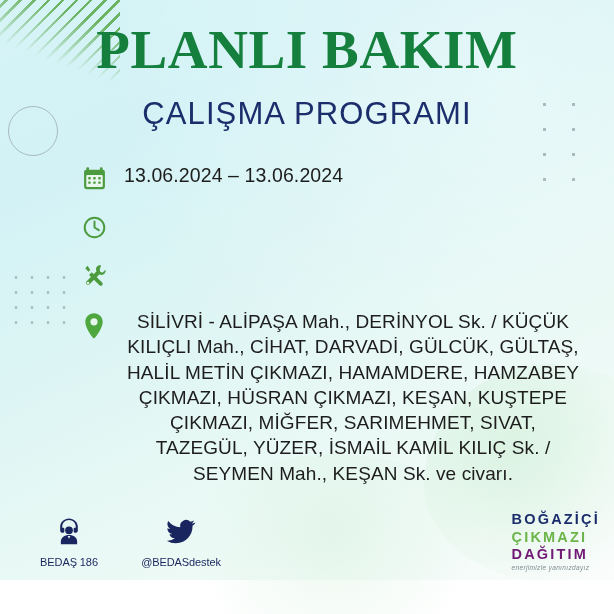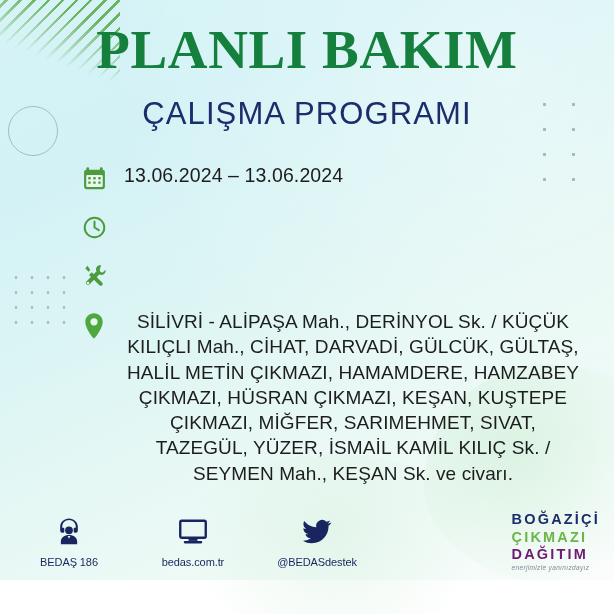--- a/index.html
+++ b/index.html
@@ -180,21 +180,21 @@
   }
   .row-address .row-icon { padding-top: 2px; }
 
   
   .footer {
     position: absolute;
     left: 28px;
     top: 512px;
     display: flex;
     align-items: flex-start;
-    gap: 42px;
+    gap: 30px;
   }
   .foot-item {
     width: 82px;
     text-align: center;
   }
   .foot-glyph {
     height: 40px;
     display: flex;
     align-items: center;
     justify-content: center;
@@ -319,30 +319,20 @@
             <path d="M12 2.4c-3.0 0-5.4 2.3-5.4 5.2v1.0h1.0c.35 0 .65.3.65.65v2.6c0 .35-.3.65-.65.65H6.4c-.8 0-1.45-.65-1.45-1.45V7.6C4.95 4.0 8.1 1.1 12 1.1s7.05 2.9 7.05 6.5v3.45c0 .8-.65 1.45-1.45 1.45h-1.2c-.35 0-.65-.3-.65-.65v-2.6c0-.35.3-.65.65-.65h1.0v-1.0c0-2.9-2.4-5.2-5.4-5.2z"></path>
             <circle cx="12" cy="10.6" r="3.1"></circle>
             <path d="M12 14.4c-3.6 0-6.5 2.2-6.5 4.9v2.5h13v-2.5c0-2.7-2.9-4.9-6.5-4.9z"></path>
             <path d="M10.9 15.1 12 17.4l1.1-2.3z" fill="#e9f3f8"></path>
           </g>
         </svg>
       </div>
       <div class="foot-label">BEDAŞ 186</div>
     </div>
 
-    <div class="foot-item">
-      <div class="foot-glyph">
-        <svg width="32" height="30" viewBox="0 0 24 24" aria-hidden="true">
-          <rect x="1.8" y="3.0" width="20.4" height="13.6" rx="1.2" fill="none" stroke="#19255e" stroke-width="1.9"></rect>
-          <rect x="8.4" y="16.8" width="7.2" height="2.3" fill="#19255e"></rect>
-          <rect x="4.6" y="19.2" width="14.8" height="1.9" rx=".9" fill="#19255e"></rect>
-        </svg>
-      </div>
-      <div class="foot-label">bedas.com.tr</div>
-    </div>
 
     <div class="foot-item">
       <div class="foot-glyph">
         <svg width="32" height="30" viewBox="0 0 24 24" aria-hidden="true">
           <path d="M23.1 4.6c-.85.38-1.76.63-2.71.75a4.72 4.72 0 0 0 2.07-2.6 9.4 9.4 0 0 1-2.99 1.14 4.71 4.71 0 0 0-8.03 4.29A13.36 13.36 0 0 1 1.74 3.26a4.71 4.71 0 0 0 1.46 6.29 4.66 4.66 0 0 1-2.13-.59v.06a4.71 4.71 0 0 0 3.78 4.62 4.73 4.73 0 0 1-2.13.08 4.72 4.72 0 0 0 4.4 3.27A9.46 9.46 0 0 1 .6 18.94a13.32 13.32 0 0 0 7.22 2.12c8.66 0 13.4-7.18 13.4-13.4 0-.2 0-.41-.01-.61a9.54 9.54 0 0 0 2.35-2.44z" fill="#19255e"></path>
         </svg>
       </div>
       <div class="foot-label">@BEDASdestek</div>
     </div>
 

